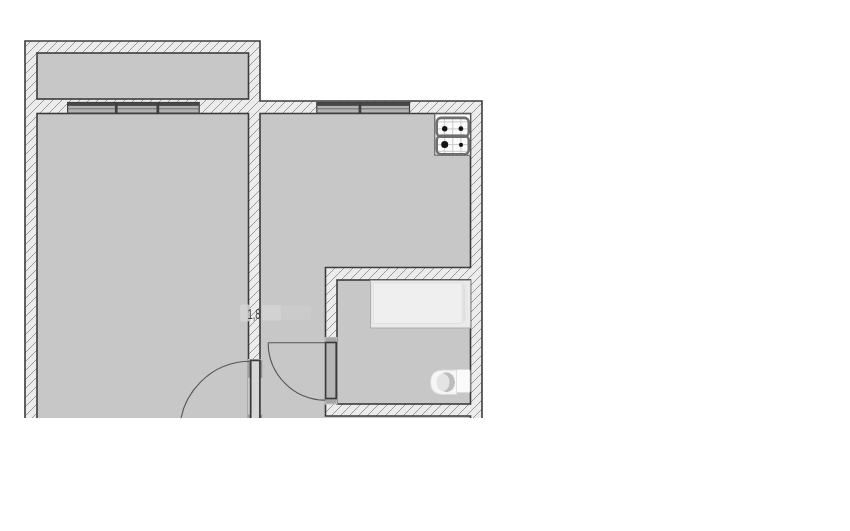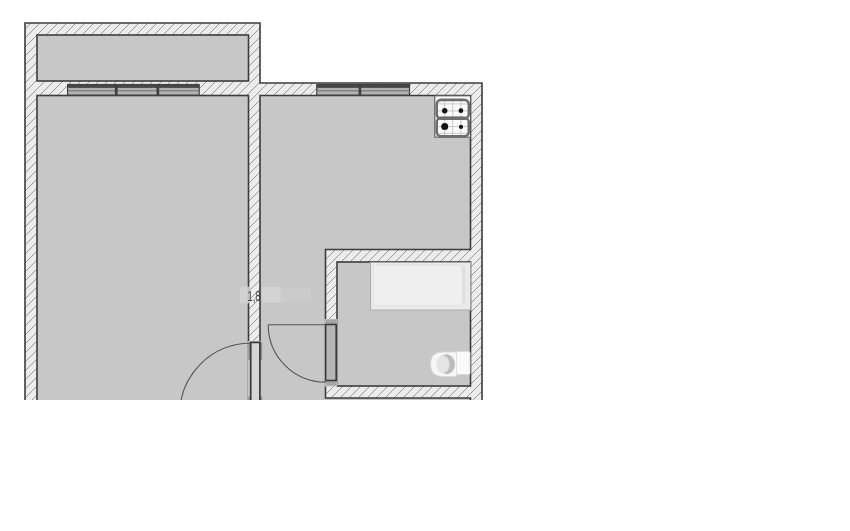--- a/index.html
+++ b/index.html
@@ -1,16 +1,16 @@
 <!DOCTYPE html>
 <html><head>
 <meta charset="utf-8">
 <style>
   html,body{margin:0;padding:0;background:#ffffff;}
-  .wrap{width:850px;height:400px;position:relative;background:#fde047;font-family:"Liberation Sans", sans-serif;}
+  .wrap{width:850px;height:400px;position:relative;background:#fde047;font-family:"Liberation Sans", sans-serif;margin-top:18px;}
 </style>
 </head>
 <body>
 <div class="wrap">
 <svg width="850" height="531" viewBox="0 0 850 531">
 <defs>
   <pattern id="hatch" width="9" height="9" patternUnits="userSpaceOnUse">
     <rect width="9" height="9" fill="#ececec"></rect>
     <path d="M-1,10 L10,-1 M-1,19 L19,-1" stroke="#8f8f8f" stroke-width="0.9" fill="none"></path>
   </pattern>

